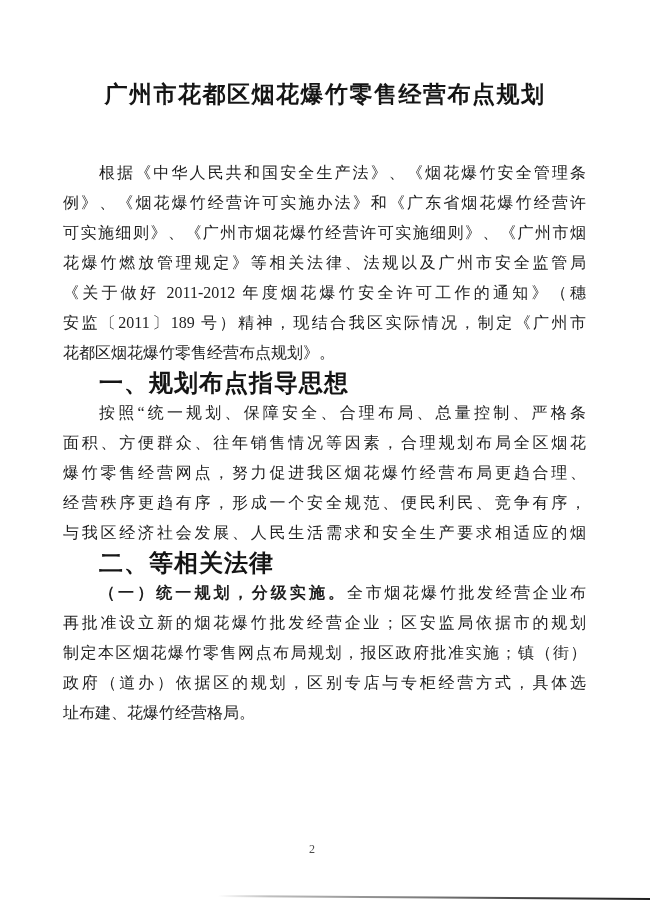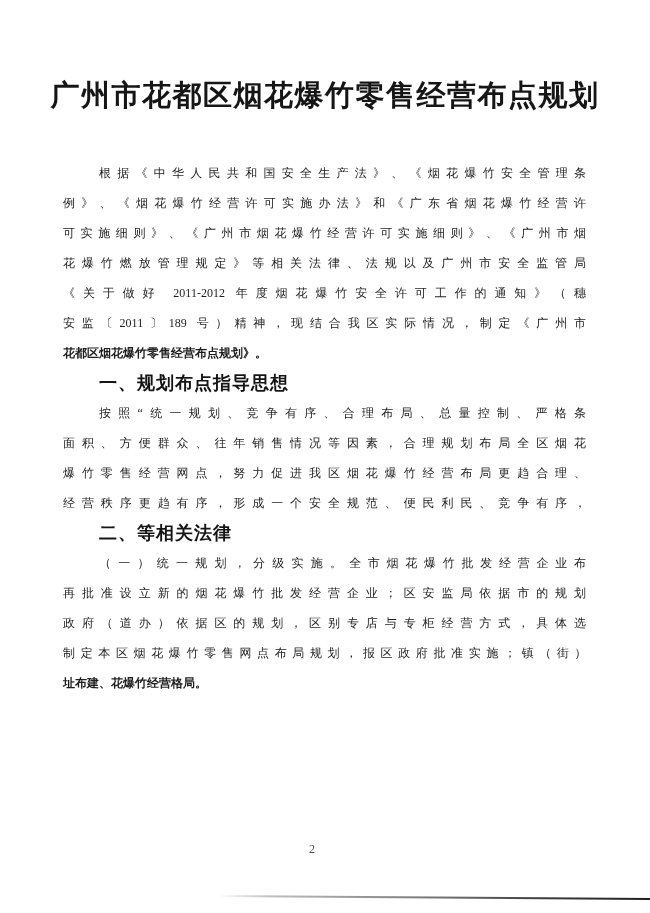--- a/index.html
+++ b/index.html
@@ -13,65 +13,64 @@
     height: 913px;
     background: #ffffff;
     overflow: hidden;
     color: #1e1e1e;
   }
   .doc-title {
     margin: 78px 0 0 0;
     text-align: center;
     font-family: "Liberation Serif", "DejaVu Serif", serif;
     font-weight: bold;
-    font-size: 29px;
+    font-size: 23px;
     line-height: 34px;
     letter-spacing: 1.5px;
     color: #151515;
   }
   .body-text {
     margin: 46px 64px 0 63px; 
   }
   .line {
     height: 30px;
     line-height: 30px;
-    font-size: 12px;
+    font-size: 16px;
     font-family: "Liberation Serif", "DejaVu Serif", serif;
     color: #1e1e1e;
     white-space: nowrap;
     overflow: visible;
   }
   .fill {
     text-align: justify;
     text-align-last: justify;
   }
   .indent {
     text-indent: 36px;
   }
   .last {
     text-align: center;
     text-align-last: left;
-    font-weight: bold;
   }
   .tight {
     letter-spacing: -0.6px;
   }
   .heading {
     height: 30px;
     line-height: 30px;
-    font-size: 18px;
+    font-size: 24px;
     text-indent: 36px;
     font-family: "Liberation Sans", "DejaVu Sans", sans-serif;
     font-weight: bold;
     letter-spacing: 1px;
     color: #151515;
   }
   .bold-lead {
     font-family: "Liberation Sans", "DejaVu Sans", sans-serif;
-    font-weight: normal;
+    font-weight: bold;
     letter-spacing: 0.5px;
   }
   .page-number {
     position: absolute;
     top: 842px;
     left: 0;
     width: 100%;
     text-align: center;
     padding-right: 26px;
     box-sizing: border-box;
@@ -107,31 +106,32 @@
     <div class="line fill indent">根据《中华人民共和国安全生产法》、《烟花爆竹安全管理条</div>
     <div class="line fill">例》、《烟花爆竹经营许可实施办法》和《广东省烟花爆竹经营许</div>
     <div class="line fill">可实施细则》、《广州市烟花爆竹经营许可实施细则》、《广州市烟</div>
     <div class="line fill">花爆竹燃放管理规定》等相关法律、法规以及广州市安全监管局</div>
     <div class="line fill">《关于做好 2011-2012 年度烟花爆竹安全许可工作的通知》（穗</div>
     <div class="line fill">安监〔2011〕189 号）精神，现结合我区实际情况，制定《广州市</div>
     <div class="line last">花都区烟花爆竹零售经营布点规划》。</div>
 
     <div class="heading">一、规划布点指导思想</div>
 
-    <div class="line fill indent">按照“统一规划、竞争有序、合理布局、总量控制、严格条</div>
+    <div class="line fill indent">按照“统一规划、保障安全、合理布局、总量控制、严格条</div>
     <div class="line fill">面积、方便群众、往年销售情况等因素，合理规划布局全区烟花</div>
     <div class="line fill">爆竹零售经营网点，努力促进我区烟花爆竹经营布局更趋合理、</div>
     <div class="line fill">经营秩序更趋有序，形成一个安全规范、便民利民、竞争有序，</div>
+    <div class="line fill">与我区经济社会发展、人民生活需求和安全生产要求相适应的烟</div>
 
     <div class="heading">二、等相关法律</div>
 
     <div class="line fill indent"><span class="bold-lead">（一）统一规划，分级实施。</span><span>全市烟花爆竹批发经营企业布</span></div>
     <div class="line fill">再批准设立新的烟花爆竹批发经营企业；区安监局依据市的规划</div>
+    <div class="line fill tight">制定本区烟花爆竹零售网点布局规划，报区政府批准实施；镇（街）</div>
     <div class="line fill">政府（道办）依据区的规划，区别专店与专柜经营方式，具体选</div>
-    <div class="line fill tight">制定本区烟花爆竹零售网点布局规划，报区政府批准实施；镇（街）</div>
     <div class="line last">址布建、花爆竹经营格局。</div>
 
   </div>
 
   <div class="page-number">2</div>
 
   <div class="scan-line"></div>
 
 </div>
 

